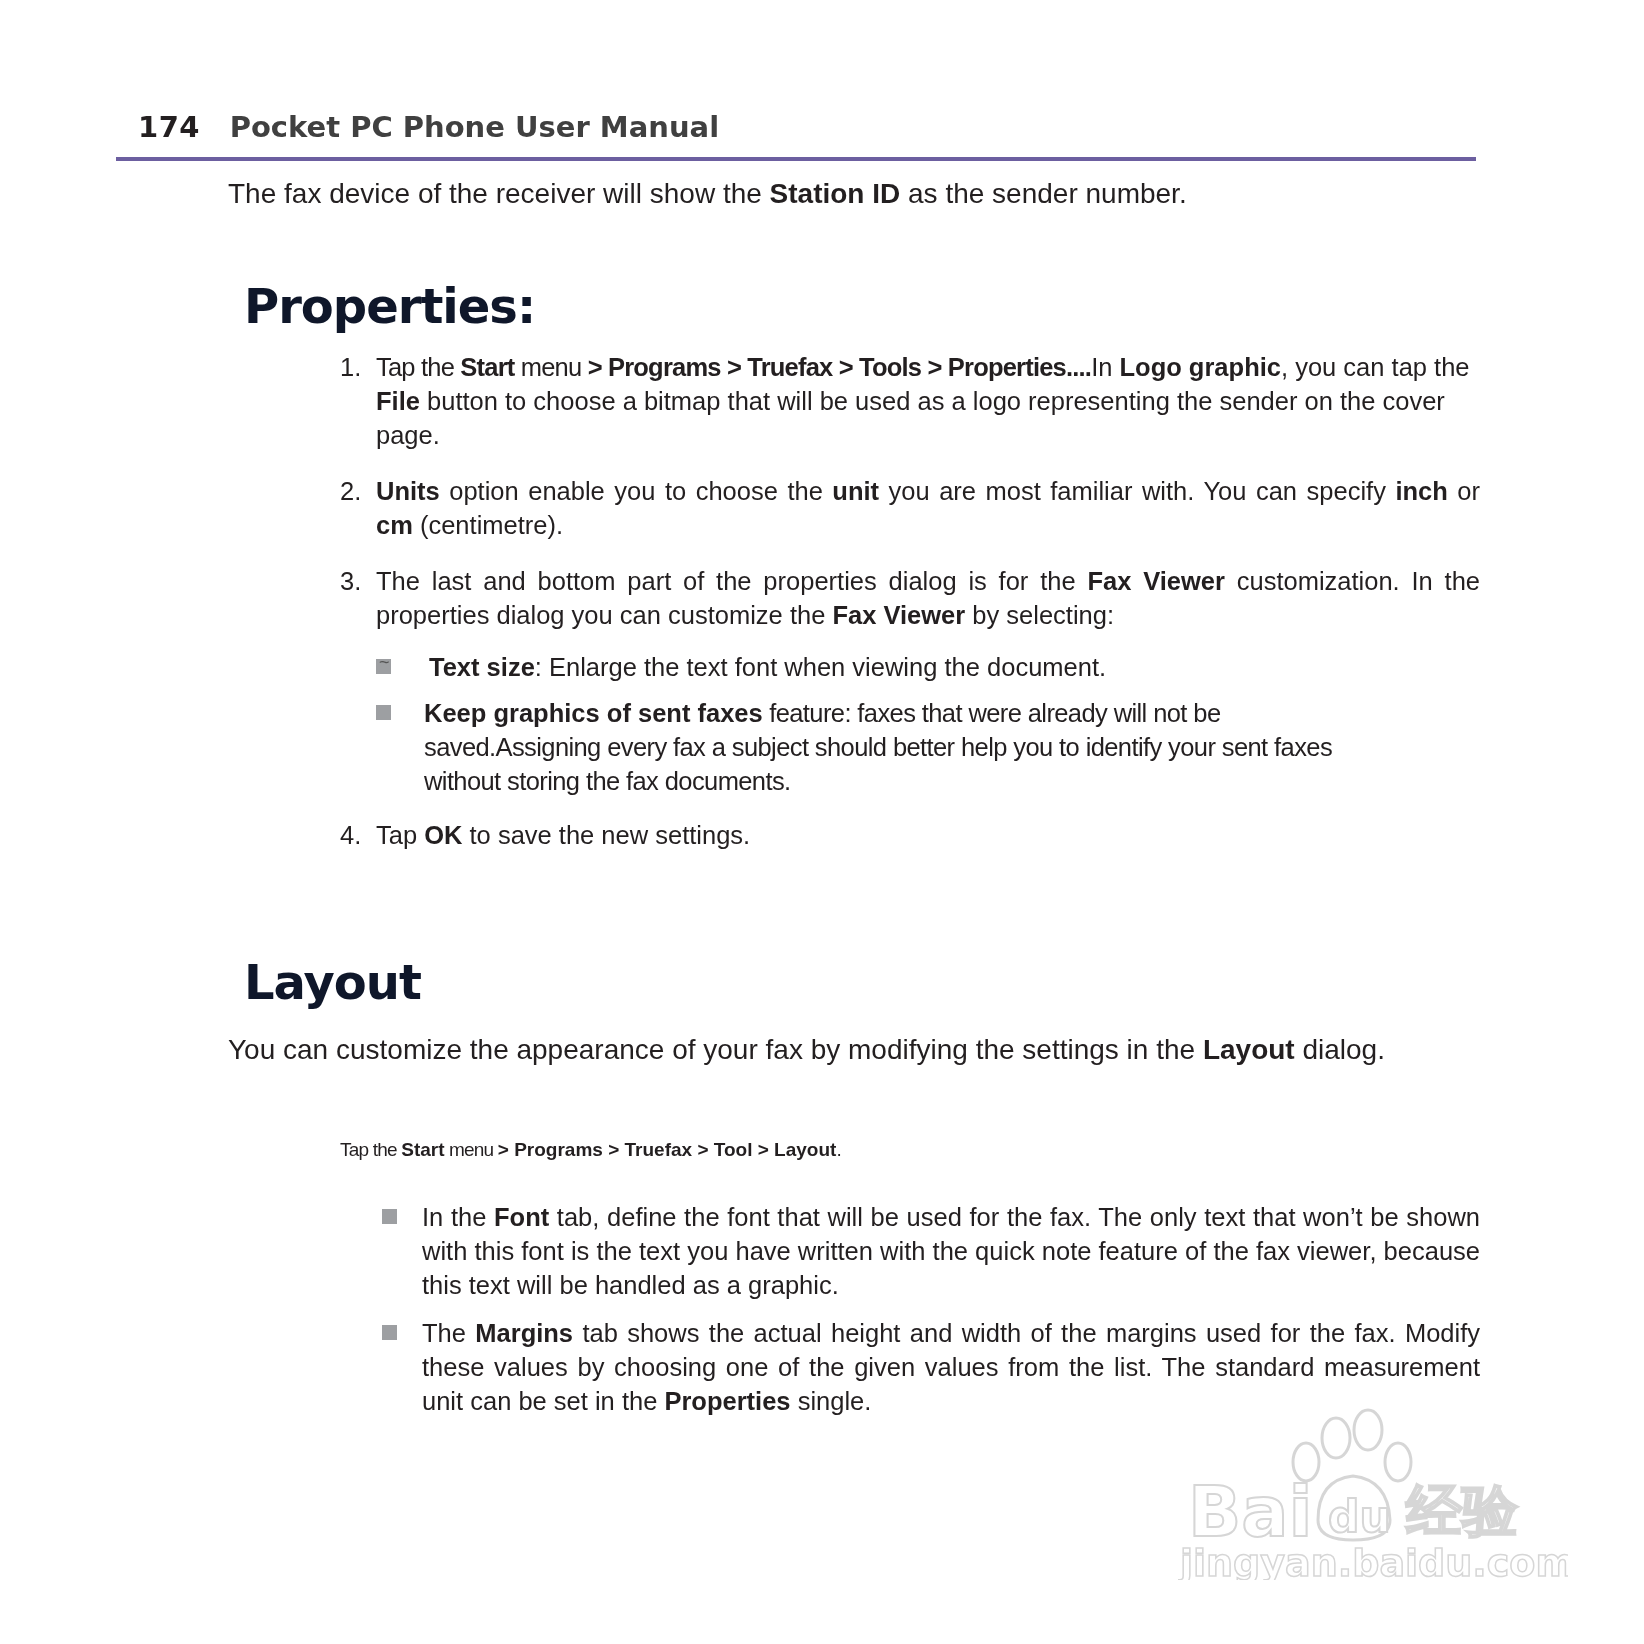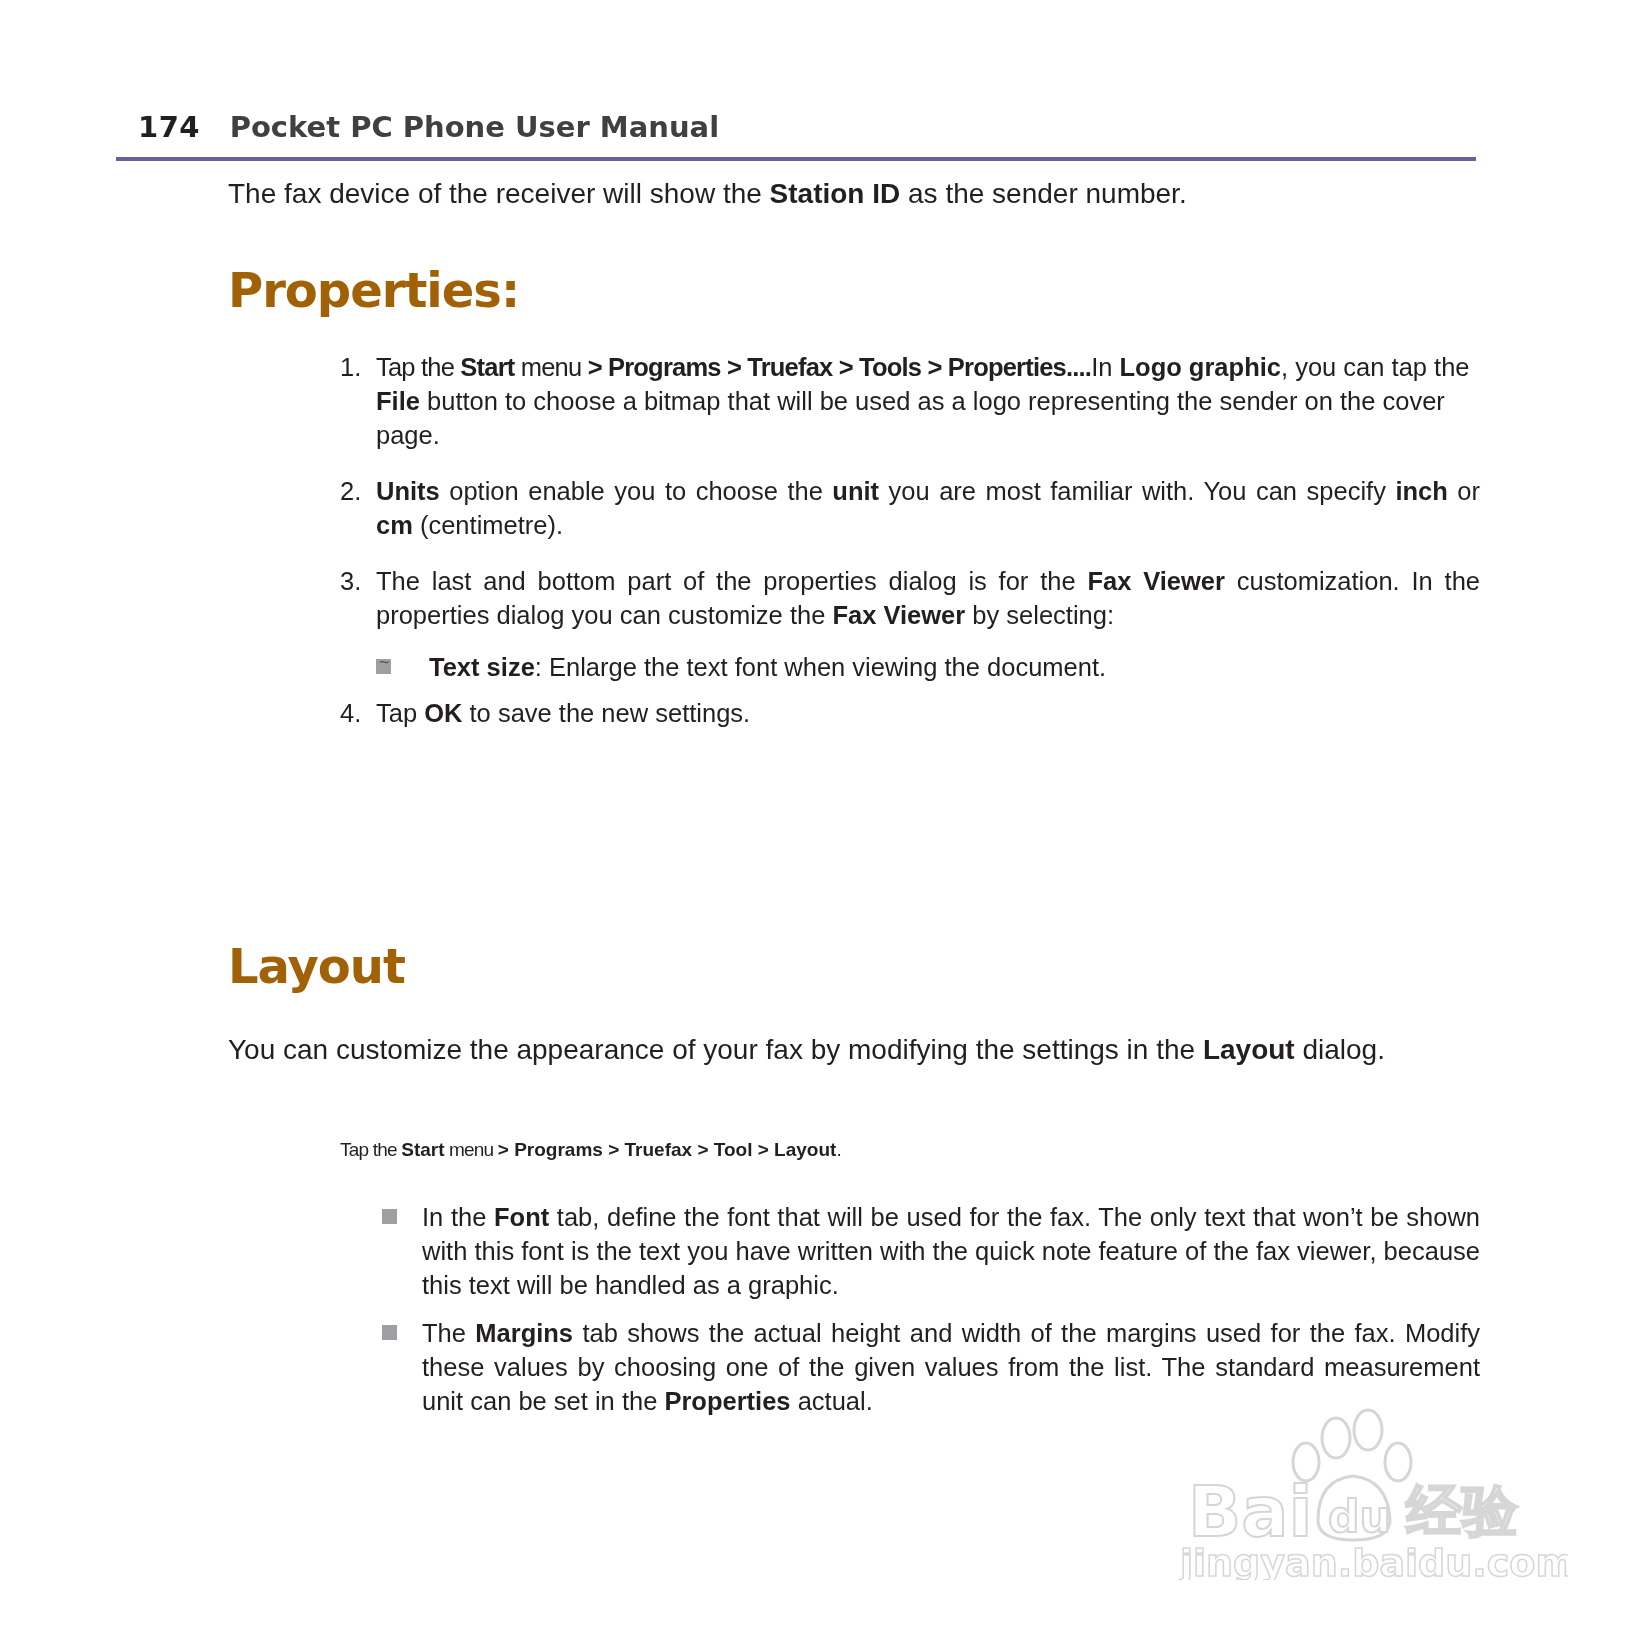--- a/index.html
+++ b/index.html
@@ -5,22 +5,22 @@
   html, body { margin:0; padding:0; background:#ffffff; }
   body { width:1644px; height:1644px; position:relative; overflow:hidden;
          font-family:"Liberation Sans", sans-serif; color:#231f20; }
   .page-header { position:absolute; left:138px; top:110px; height:40px; white-space:nowrap;
                  font-family:"DejaVu Sans", sans-serif; font-weight:bold; }
   .page-num { font-size:29px; color:#231f20; letter-spacing:0.5px; }
   .manual-title { font-size:29px; color:#404040; margin-left:24px; }
   .rule { position:absolute; left:116px; top:157px; width:1360px; height:4px; background:#6c5fa0; }
   .para { position:absolute; left:228px; font-size:28px; line-height:38px; color:#231f20; }
   .intro { top:175px; }
-  h2 { position:absolute; left:228px; margin:0; font-family:"DejaVu Sans", sans-serif;
-       font-weight:bold; color:#a16207; font-size:48px; letter-spacing:-1px;text-align:center; }
+  h2 { position:absolute; left:228px; margin:16px; font-family:"DejaVu Sans", sans-serif;
+       font-weight:bold; color:#0f172a; font-size:48px; letter-spacing:-1px;text-align:center; }
   .h-props { top:262px; }
   .h-layout { top:938px; }
   .ol { position:absolute; left:340px; width:1140px; font-size:25.5px; line-height:34px; }
   .ol .item { position:relative; padding-left:36px; margin-bottom:22px; }
   .ol .num { position:absolute; left:0; top:0; }
   .narrow { font-family:"Liberation Sans Narrow", "Liberation Sans", sans-serif; letter-spacing:-0.8px; }
   .sub { position:relative; padding-left:48px; margin:0 0 12px 36px; width:960px; }
   .sub .bullet, .bl .bullet { position:absolute; left:0; top:9px; width:15px; height:15px; background:#9d9fa2; }
   .tilde { position:absolute; left:3px; top:-14px; font-size:18px; color:#555; }
   .narrowp { letter-spacing:-0.6px; }
@@ -59,20 +59,24 @@
     <span class="num">3.</span>
     <span>The last and bottom part of the properties dialog is for the </span><b>Fax Viewer</b><span> customization. In the properties dialog you can customize the </span><b>Fax Viewer</b><span> by selecting:</span>
   </div>
 
   <div class="sub" style="margin-top:-4px;">
     <span class="bullet">
         <span class="tilde">~</span>
       </span>
     <span style="margin-left:5px;"></span><b>Text size</b><span>: Enlarge the text font when viewing the document.</span>
   </div>
+  <div class="sub" style="width:930px;margin-bottom:20px;">
+    <span class="bullet"></span>
+    <b>Keep graphics of sent faxes</b><span class="narrowp"> feature: faxes that were already will not be saved.Assigning every fax a subject should better help you to identify your sent faxes without storing the fax documents.</span>
+  </div>
 
   <div class="item">
     <span class="num">4.</span>
     <span>Tap </span><b>OK</b><span> to save the new settings.</span>
   </div>
 </div>
 
 <h2 class="h-layout">Layout</h2>
 
 <div class="para layout-intro">
@@ -83,21 +87,21 @@
   <span class="narrow">Tap the </span><b>Start</b><span class="narrow"> menu </span><b>&gt; Programs &gt; Truefax &gt; Tool &gt; Layout</b><span>.</span>
 </div>
 
 <div class="bl" style="top:1200px;">
   <div class="item">
     <span class="bullet"></span>
     <span>In the </span><b>Font</b><span> tab, define the font that will be used for the fax. The only text that won’t be shown with this font is the text you have written with the quick note feature of the fax viewer, because this text will be handled as a graphic.</span>
   </div>
   <div class="item">
     <span class="bullet"></span>
-    <span>The </span><b>Margins</b><span> tab shows the actual height and width of the margins used for the fax. Modify these values by choosing one of the given values from the list. The standard measurement unit can be set in the </span><b>Properties</b><span> actual.</span>
+    <span>The </span><b>Margins</b><span> tab shows the actual height and width of the margins used for the fax. Modify these values by choosing one of the given values from the list. The standard measurement unit can be set in the </span><b>Properties</b><span> single.</span>
   </div>
 </div>
 
 <div class="watermark">
   <svg width="400" height="180" viewBox="0 0 400 180">
     <g fill="none" stroke="#d6d6d6" stroke-width="3">
       <ellipse cx="168" cy="38" rx="14" ry="20"></ellipse>
       <ellipse cx="200" cy="30" rx="14" ry="20"></ellipse>
       <ellipse cx="138" cy="62" rx="13" ry="19"></ellipse>
       <ellipse cx="230" cy="62" rx="13" ry="19"></ellipse>

